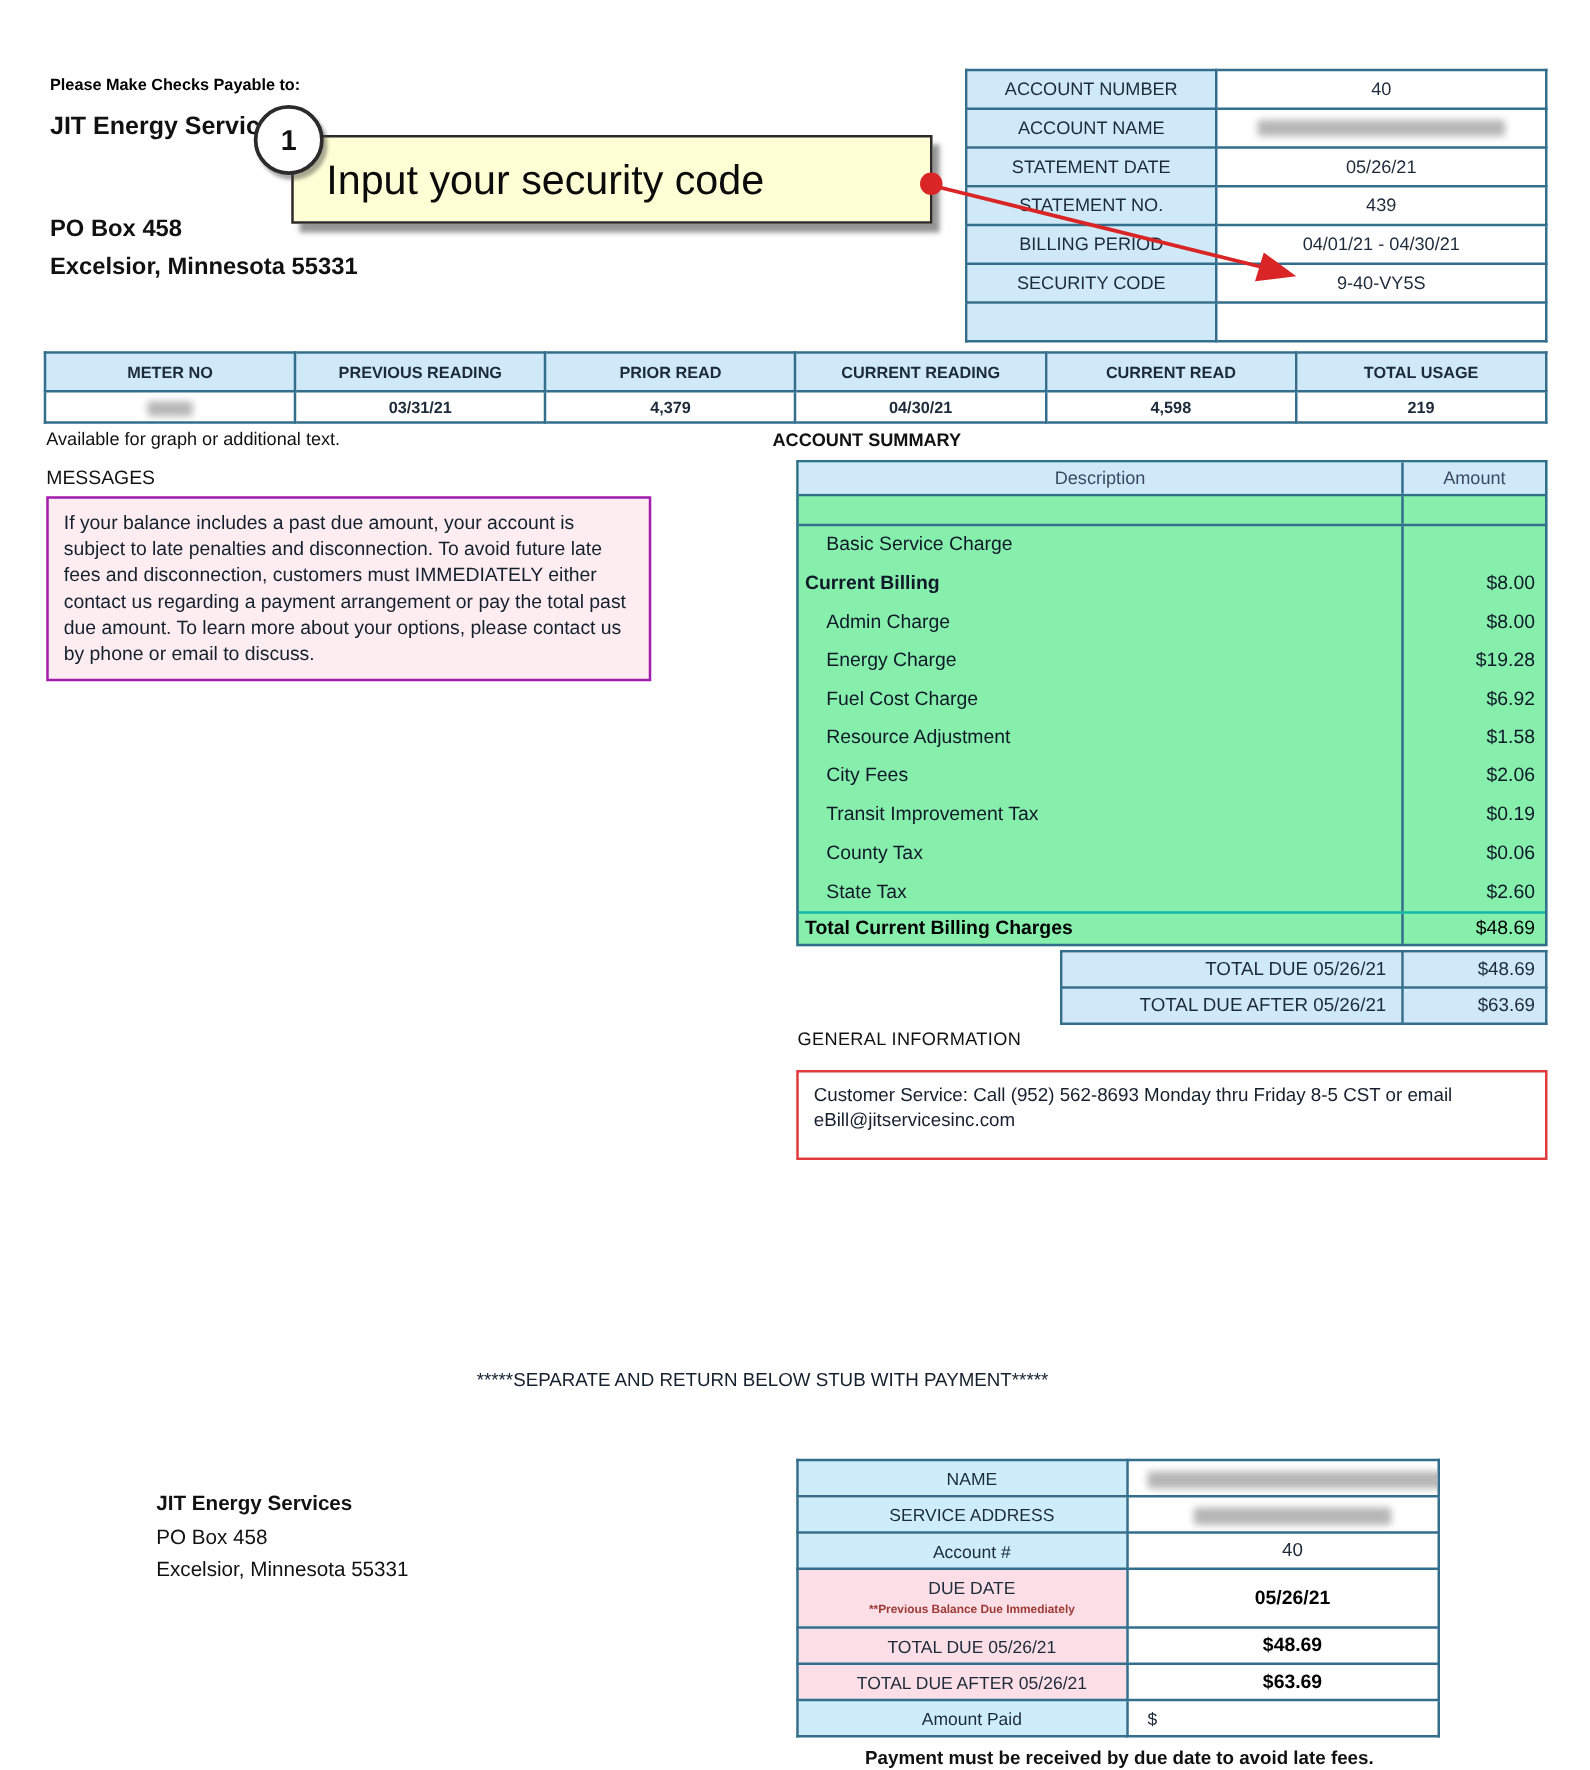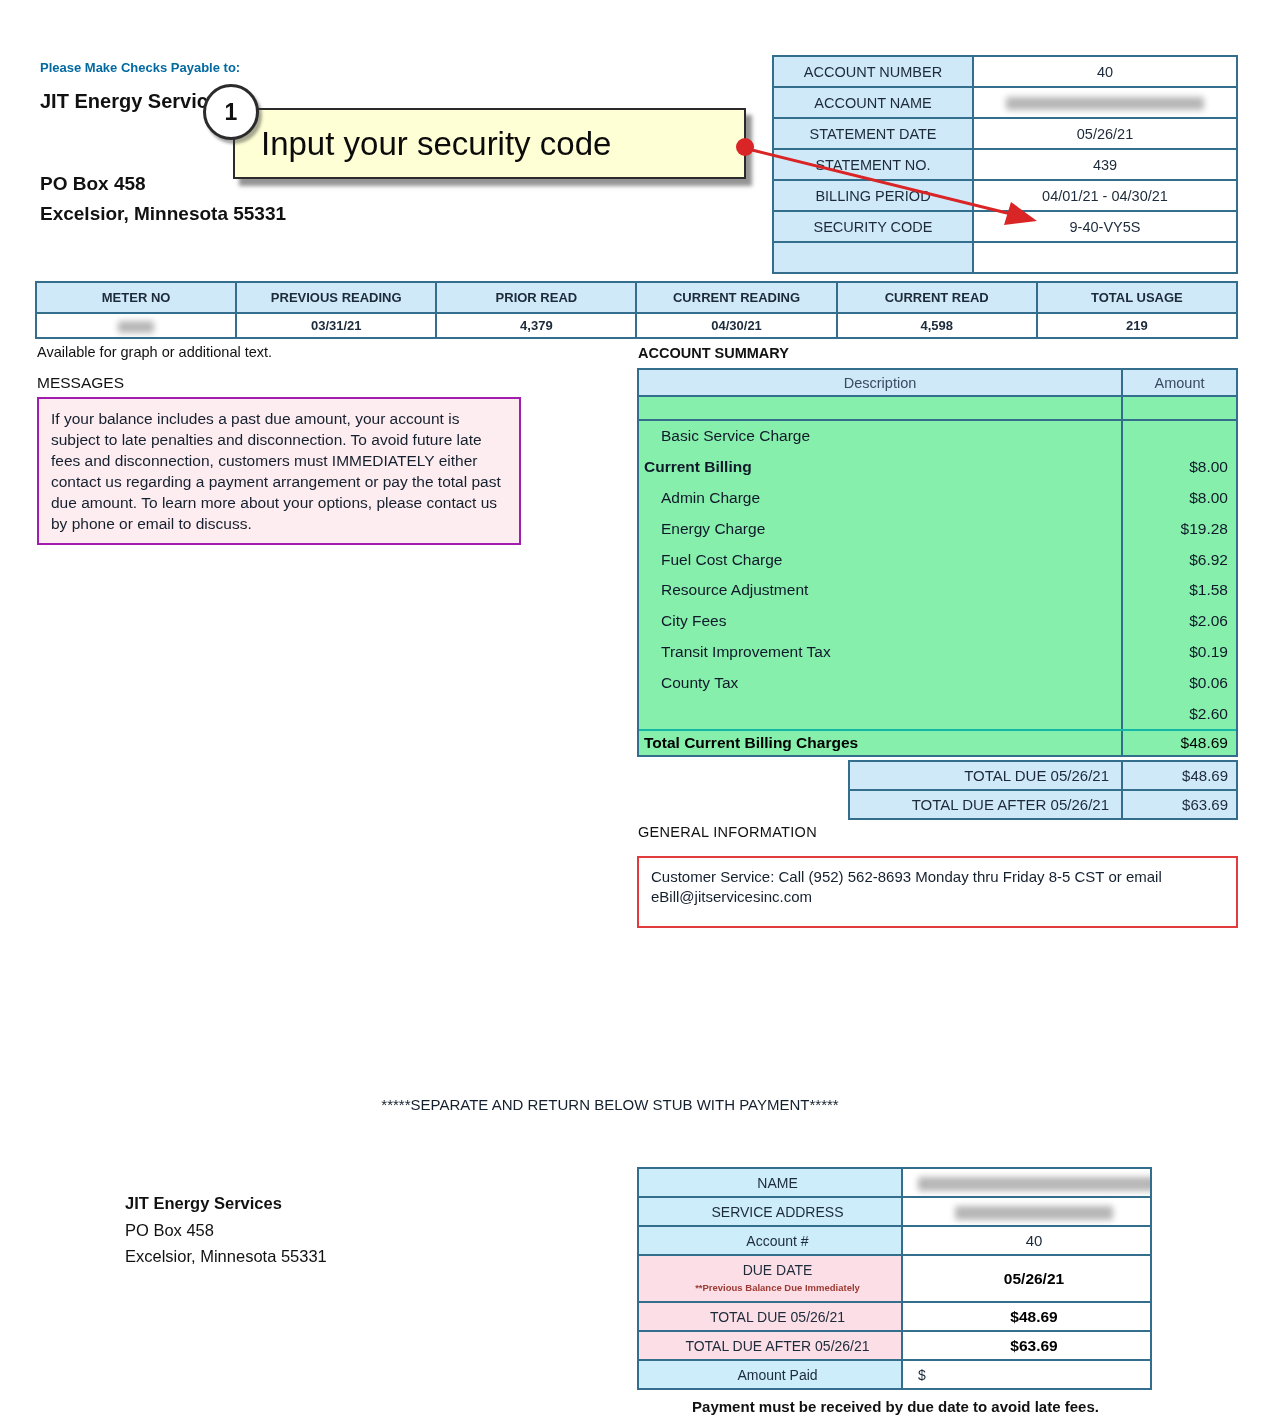--- a/index.html
+++ b/index.html
@@ -1,21 +1,21 @@
 <!DOCTYPE html>
 <html><head>
 <meta charset="utf-8">
 <style>
   * { margin:0; padding:0; box-sizing:border-box; }
   html,body { background:#ffffff; }
   body { font-family:"Liberation Sans","DejaVu Sans",sans-serif; color:#000; }
   .page { position:relative; width:1272px; height:1416px; background:#fff; overflow:hidden; }
 
   
-  .payable   { position:absolute; left:40px; top:60px;  font-size:13px; font-weight:bold; color:#0369a1; }
+  .payable   { position:absolute; left:40px; top:60px;  font-size:13px; font-weight:bold; color:#000000; }
   .company   { position:absolute; left:40px; top:90px;  font-size:20px; font-weight:bold; color:#111; z-index:1; }
   .po-box    { position:absolute; left:40px; top:173px; font-size:19px; font-weight:bold; color:#111; }
   .city-line { position:absolute; left:40px; top:203px; font-size:19px; font-weight:bold; color:#111; }
 
   
   table { border-collapse:collapse; table-layout:fixed; }
   td { border:2px solid #336f8d; color:#1c2a3a; overflow:hidden; white-space:nowrap; }
   .lbl  { background:#cfe9f9; text-align:center; }
   .val  { background:#ffffff; text-align:center; }
 
@@ -31,21 +31,21 @@
   .meter-table .vrow td { background:#fff; height:25px; }
 
   
   .avail-text { position:absolute; left:37px; top:344px; font-size:14.5px; color:#111; }
   .messages-h { position:absolute; left:37px; top:374px; font-size:15.5px; color:#111; }
   .msg-box { position:absolute; left:37px; top:397px; width:484px; height:148px;
              background:#fdedf0; border:2px solid #a21caf; padding:9px 12px;
              font-size:15.5px; line-height:21px; color:#15202e; }
 
   
-  .as-heading { position:absolute; left:638px; top:345px; font-size:14.5px; font-weight:bold; color:#111; }
+  .as-heading { position:absolute; left:618px; top:345px; font-size:14.5px; font-weight:bold; color:#111; }
   .as-table { position:absolute; left:637px; top:368px; width:601px; border:2px solid #336f8d; background:#86efac; }
   .as-row { display:flex; }
   .as-desc { flex:1; }
   .as-amt  { width:115px; border-left:2px solid #336f8d; }
   .as-head { height:27px; border-bottom:2px solid #336f8d; }
   .as-head .as-desc, .as-head .as-amt { background:#cfe9f9; display:flex; align-items:center; justify-content:center; font-size:14.5px; color:#3a4a60; }
   .as-empty { height:24px; border-bottom:2px solid #336f8d; }
   .as-line { height:30.8px; display:flex; align-items:center; font-size:15.5px; color:#10192a; }
   .as-line .d { flex:1; padding-left:5px; }
   .as-line .d.ind { padding-left:22px; }
@@ -216,20 +216,23 @@
             <span class="d ind">Resource Adjustment</span>
           </div>
         <div class="as-line">
             <span class="d ind">City Fees</span>
           </div>
         <div class="as-line">
             <span class="d ind">Transit Improvement Tax</span>
           </div>
         <div class="as-line">
             <span class="d ind">County Tax</span>
+          </div>
+        <div class="as-line">
+            <span class="d ind">State Tax</span>
           </div>
       </div>
       <div class="as-body-amt">
         <div class="as-line"></div>
         <div class="as-line">$8.00</div>
         <div class="as-line">$8.00</div>
         <div class="as-line">$19.28</div>
         <div class="as-line">$6.92</div>
         <div class="as-line">$1.58</div>
         <div class="as-line">$2.06</div>

